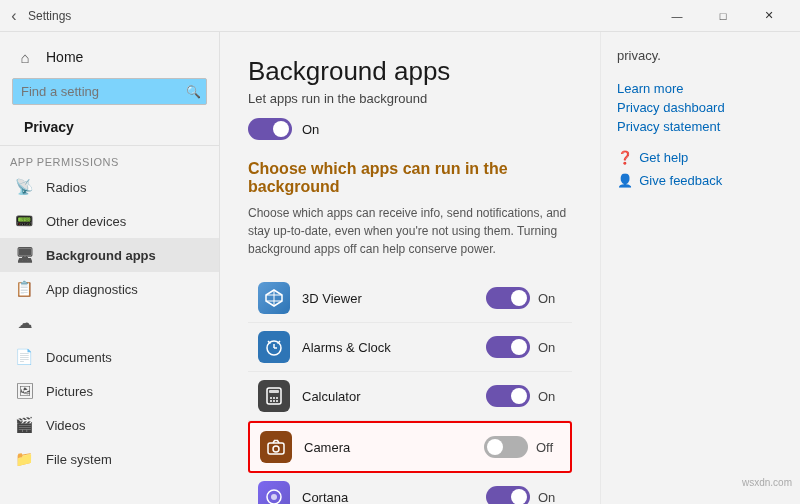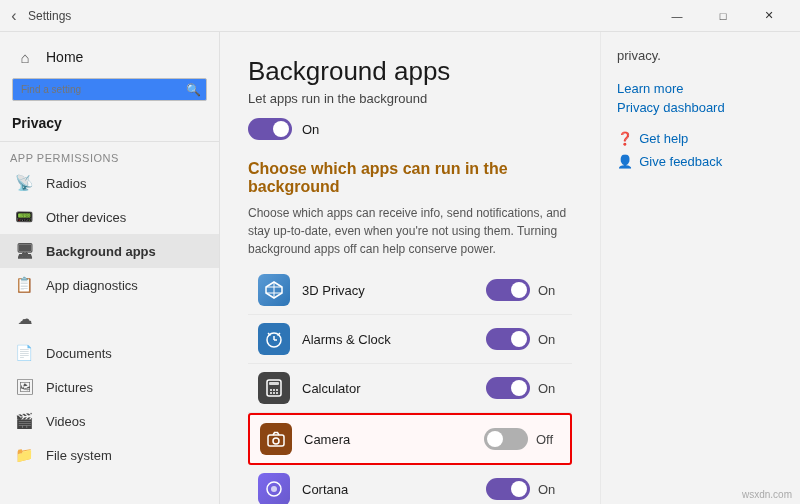--- a/index.html
+++ b/index.html
@@ -13,24 +13,24 @@
     .title-bar-controls { display: flex; gap: 0; }
     .title-bar-control { width: 46px; height: 32px; display: flex; align-items: center; justify-content: center; font-size: 11px; cursor: pointer; color: #333; }
 
     
     .app-container { display: flex; flex: 1; overflow: hidden; }
 
     
     .sidebar { width: 220px; background: #f3f3f3; padding: 8px 0; overflow-y: auto; border-right: 1px solid #e0e0e0; flex-shrink: 0; }
     .sidebar-home { display: flex; align-items: center; gap: 12px; padding: 8px 16px; cursor: pointer; font-size: 14px; }
     .sidebar-search { margin: 4px 12px 8px; position: relative; }
-    .sidebar-search input { width: 100%; padding: 5px 28px 5px 8px; border: 1px solid #c0c0c0; background: #3b82f6; font-size: 10px; border-radius: 2px; }
+    .sidebar-search input { width: 100%; padding: 5px 28px 5px 8px; border: 1px solid #c0c0c0; background: #7dd3fc; font-size: 13px; border-radius: 2px; }
     .sidebar-search-icon { position: absolute; right: 6px; top: 50%; transform: translateY(-50%); font-size: 12px; color: #666; }
     .sidebar-section-label { font-size: 11px; color: #888; padding: 6px 10px 2px; text-transform: uppercase; letter-spacing: 0.5px; }
-    .sidebar-label-privacy { font-size: 14px; font-weight: 600; padding: 6px 12px; }
+    .sidebar-label-privacy { font-size: 14px; font-weight: 600; padding: 6px 24px; }
     .sidebar-item { display: flex; align-items: center; gap: 12px; padding: 8px 16px; cursor: pointer; font-size: 13px; color: #333; }
     .sidebar-item.active { background: #e5e5e5; font-weight: 600; }
     .sidebar-icon { width: 18px; height: 18px; display: flex; align-items: center; justify-content: center; font-size: 15px; color: #555; flex-shrink: 0; }
     .divider { height: 1px; background: #e0e0e0; margin: 4px 0; }
 
     
     .main-content { flex: 1; display: flex; overflow: hidden; }
     .content-area { flex: 1; padding: 24px 28px; overflow-y: auto; }
     .page-title { font-size: 26px; font-weight: 300; margin-bottom: 4px; color: #1a1a1a; }
     .page-subtitle { font-size: 13px; color: #444; margin-bottom: 12px; }
@@ -39,21 +39,21 @@
     .toggle-row { display: flex; align-items: center; gap: 10px; margin-bottom: 20px; }
     .toggle { width: 44px; height: 22px; border-radius: 11px; position: relative; cursor: pointer; flex-shrink: 0; }
     .toggle.on { background: #6b52ae; }
     .toggle.off { background: #b0b0b0; }
     .toggle-knob { position: absolute; top: 3px; width: 16px; height: 16px; border-radius: 50%; background: #fff; transition: left 0.15s; }
     .toggle.on .toggle-knob { left: 25px; }
     .toggle.off .toggle-knob { left: 3px; }
     .toggle-label { font-size: 13px; }
 
     .section-heading { font-size: 16px; font-weight: 600; margin-bottom: 8px; color: #a16207; }
-    .section-desc { font-size: 12px; color: #555; line-height: 1.5; margin-bottom: 8px; max-width: 460px; }
+    .section-desc { font-size: 12px; color: #555; line-height: 1.5; margin-bottom: 16px; max-width: 460px; }
 
     
     .app-list { display: flex; flex-direction: column; gap: 0; }
     .app-row { display: flex; align-items: center; padding: 8px 10px; border-bottom: 1px solid #e8e8e8; }
     .app-row.highlighted { border: 2px solid #e00; border-radius: 3px; background: #fff8f8; }
     .app-icon { width: 32px; height: 32px; border-radius: 6px; display: flex; align-items: center; justify-content: center; margin-right: 12px; flex-shrink: 0; font-size: 18px; }
     .app-name { flex: 1; font-size: 13px; color: #1a1a1a; }
     .app-toggle-area { display: flex; align-items: center; gap: 8px; }
     .app-toggle-label { font-size: 13px; color: #444; width: 24px; }
 
@@ -160,21 +160,21 @@
 
         <div class="app-row">
           <div class="app-icon icon-3dviewer">
             <svg width="20" height="20" viewBox="0 0 20 20" fill="none">
                 <polygon points="10,2 18,7 18,13 10,18 2,13 2,7" stroke="#fff" stroke-width="1.5" fill="none"></polygon>
                 <line x1="10" y1="2" x2="10" y2="18" stroke="#fff" stroke-width="1"></line>
                 <line x1="2" y1="7" x2="18" y2="7" stroke="#fff" stroke-width="1"></line>
                 <line x1="2" y1="13" x2="18" y2="13" stroke="#fff" stroke-width="1"></line>
               </svg>
           </div>
-          <span class="app-name">3D Privacy</span>
+          <span class="app-name">3D Viewer</span>
           <div class="app-toggle-area">
             <div class="toggle on">
               <div class="toggle-knob"></div>
             </div>
             <span class="app-toggle-label">On</span>
           </div>
         </div>
 
         <div class="app-row">
           <div class="app-icon icon-alarms">
@@ -250,28 +250,29 @@
           </div>
         </div>
 
       </div>
     </div>
 
     <div class="right-panel">
       <p>privacy.</p>
       <a>Learn more</a>
       <a>Privacy dashboard</a>
+      <a>Privacy statement</a>
 
       <div class="right-panel-section">
         <div class="right-panel-link">
           <span>❓</span>
           <span>Get help</span>
         </div>
         <div class="right-panel-link">
           <span>👤</span>
           <span>Give feedback</span>
         </div>
       </div>
 
-      <div style="position:absolute; bottom:4px; right:8px; font-size:10px; color:#aaa;">wsxdn.com</div>
+      <div style="position:absolute; bottom:16px; right:8px; font-size:10px; color:#aaa;">wsxdn.com</div>
     </div>
   </div>
 </div>
 
 </body></html>

